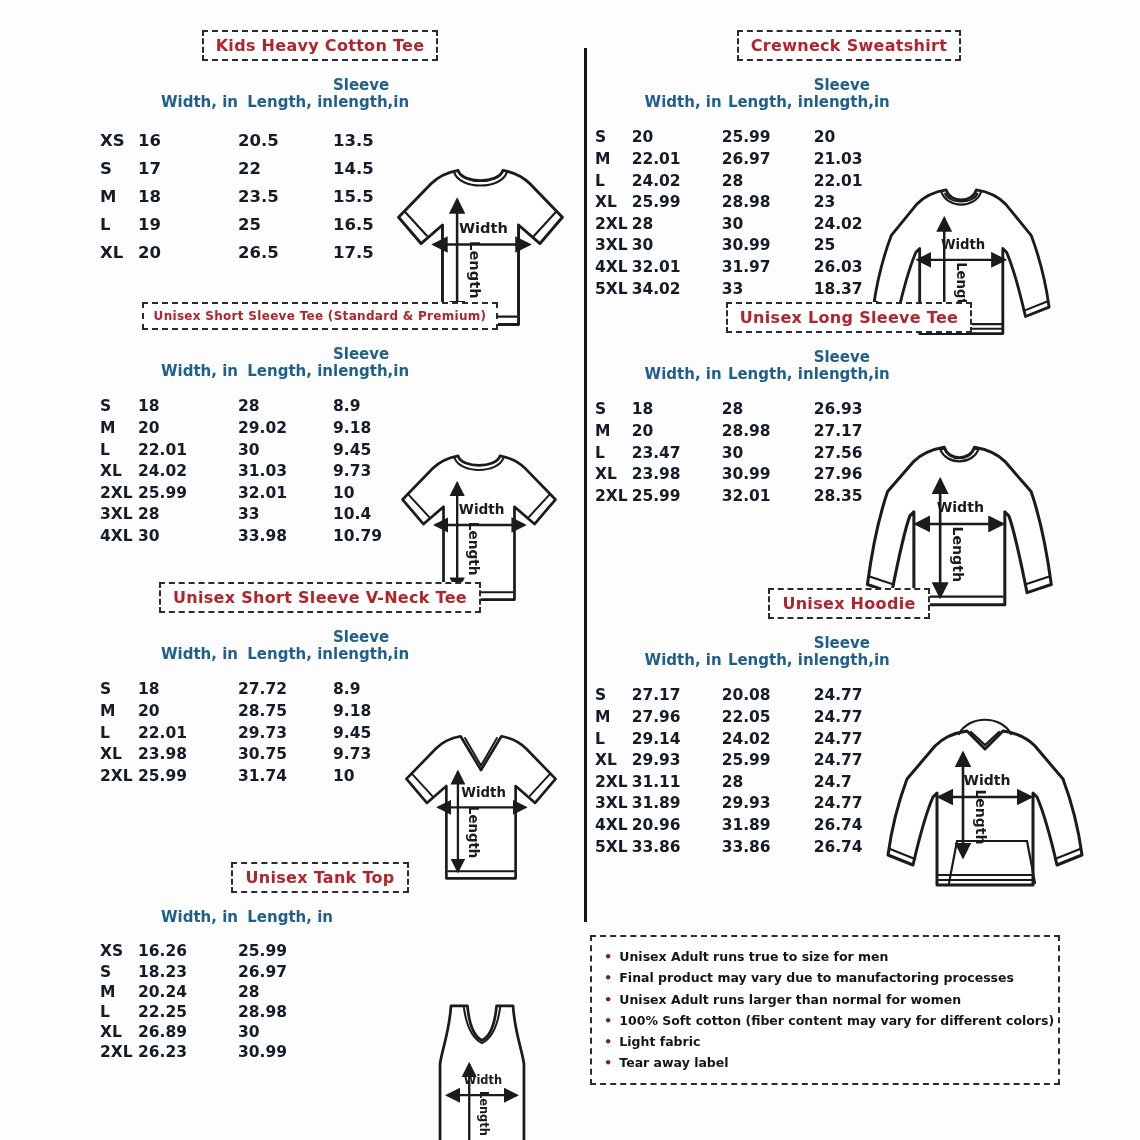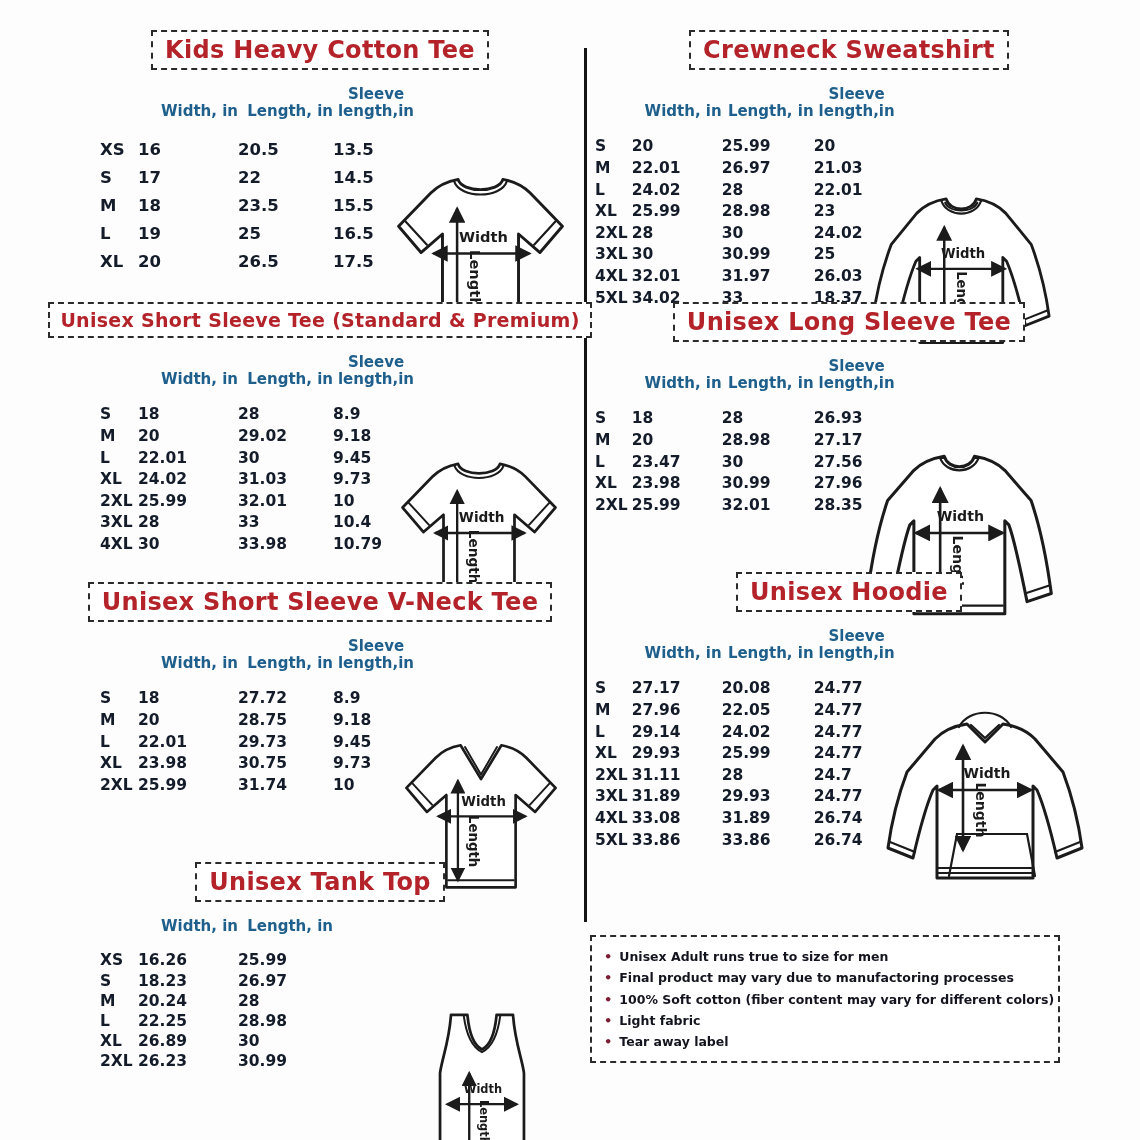--- a/index.html
+++ b/index.html
@@ -12,28 +12,28 @@
   *{box-sizing:border-box;margin:0;padding:0}
   html,body{background:#ffffff}
   body{font-family:"DejaVu Sans",sans-serif}
   .page{position:relative;width:1140px;height:1140px;background:#fdfdfd;overflow:hidden}
 
   .divider{position:absolute;left:584px;top:48px;width:3px;height:874px;background:#151515}
 
   .section{position:absolute}
   .title-row{display:flex;justify-content:center}
   .title-box{border:2px dashed #2b2b2b;padding:4px 12px;color:var(--title-red);
-    font-weight:bold;font-size:24px;white-space:nowrap;background:#fff;letter-spacing:.3px}
-  .title-box.small{font-size:19px;padding:5px 10px}
+    font-weight:bold;font-size:16px;white-space:nowrap;background:#fff;letter-spacing:.3px}
+  .title-box.small{font-size:12px;padding:5px 10px}
 
   .content{position:relative}
   table{border-collapse:collapse}
   th{color:var(--header-blue);font-size:15px;font-weight:bold;text-align:right;
      vertical-align:bottom;line-height:1.15;padding:0 0 16px 0}
-  th.sleeve{text-align:center;max-width:86px}
+  th.sleeve{text-align:left;max-width:86px}
   td{font-weight:bold;color:var(--text-dark);line-height:1.15}
   td.size{padding-right:4px}
 
   .left-tbl{margin-left:20px;margin-top:16px}
   .left-tbl td.size{width:38px}
   .left-tbl .c0{width:100px}.left-tbl .c1{width:95px}.left-tbl .c2{width:86px}
   .right-tbl{margin-left:2px;margin-top:16px}
   .right-tbl td.size{width:36px}
   .right-tbl .c0{width:90px}.right-tbl .c1{width:92px}.right-tbl .c2{width:86px}
 
@@ -408,21 +408,21 @@
         <g>
           <line class="arrow" x1="52" y1="104" x2="150" y2="104" marker-start="url(#ah)" marker-end="url(#ah)"></line>
           <line class="arrow" x1="74" y1="64" x2="74" y2="176" marker-start="url(#ah)" marker-end="url(#ah)"></line>
           <text class="mlabel" x="103" y="92" font-size="15" text-anchor="middle">Width</text>
           <text class="mlabel" x="87" y="132" font-size="15" text-anchor="middle" transform="rotate(90 87 132)">Length</text>
         </g>
       </svg>
     </div>
   </div>
 
-  <div class="section" style="left:593px;top:572px;width:512px">
+  <div class="section" style="left:593px;top:588px;width:512px">
     <div class="title-row">
         <div class="title-box"><span>Unisex Hoodie</span></div>
       </div>
     <div class="content">
       <table class="right-tbl tight">
         <thead>
             <tr>
               <th></th>
               <th class="c0">Width, in</th>
               <th class="c1">Length, in</th>
@@ -461,21 +461,21 @@
               <td>24.7</td>
             </tr>
             <tr>
               <td class="size">3XL</td>
               <td>31.89</td>
               <td>29.93</td>
               <td>24.77</td>
             </tr>
             <tr>
               <td class="size">4XL</td>
-              <td>33.08</td>
+              <td>20.96</td>
               <td>31.89</td>
               <td>26.74</td>
             </tr>
             <tr>
               <td class="size">5XL</td>
               <td>33.86</td>
               <td>33.86</td>
               <td>26.74</td>
             </tr>
           </tbody>
@@ -557,19 +557,20 @@
           <text class="mlabel" x="68" y="132" font-size="12.5" text-anchor="middle" transform="rotate(90 68 132)">Length</text>
         </g>
       </svg>
     </div>
   </div>
 
   <div class="notes">
     <ul>
         <li><span class="bullet">•</span><span>Unisex Adult runs true to size for men</span></li>
         <li><span class="bullet">•</span><span>Final product may vary due to manufactoring processes</span></li>
+        <li><span class="bullet">•</span><span>Unisex Adult runs larger than normal for women</span></li>
         <li><span class="bullet">•</span><span>100% Soft cotton (fiber content may vary for different colors)</span></li>
         <li><span class="bullet">•</span><span>Light fabric</span></li>
         <li><span class="bullet">•</span><span>Tear away label</span></li>
       </ul>
   </div>
 
 </div>
 
 </body></html>

